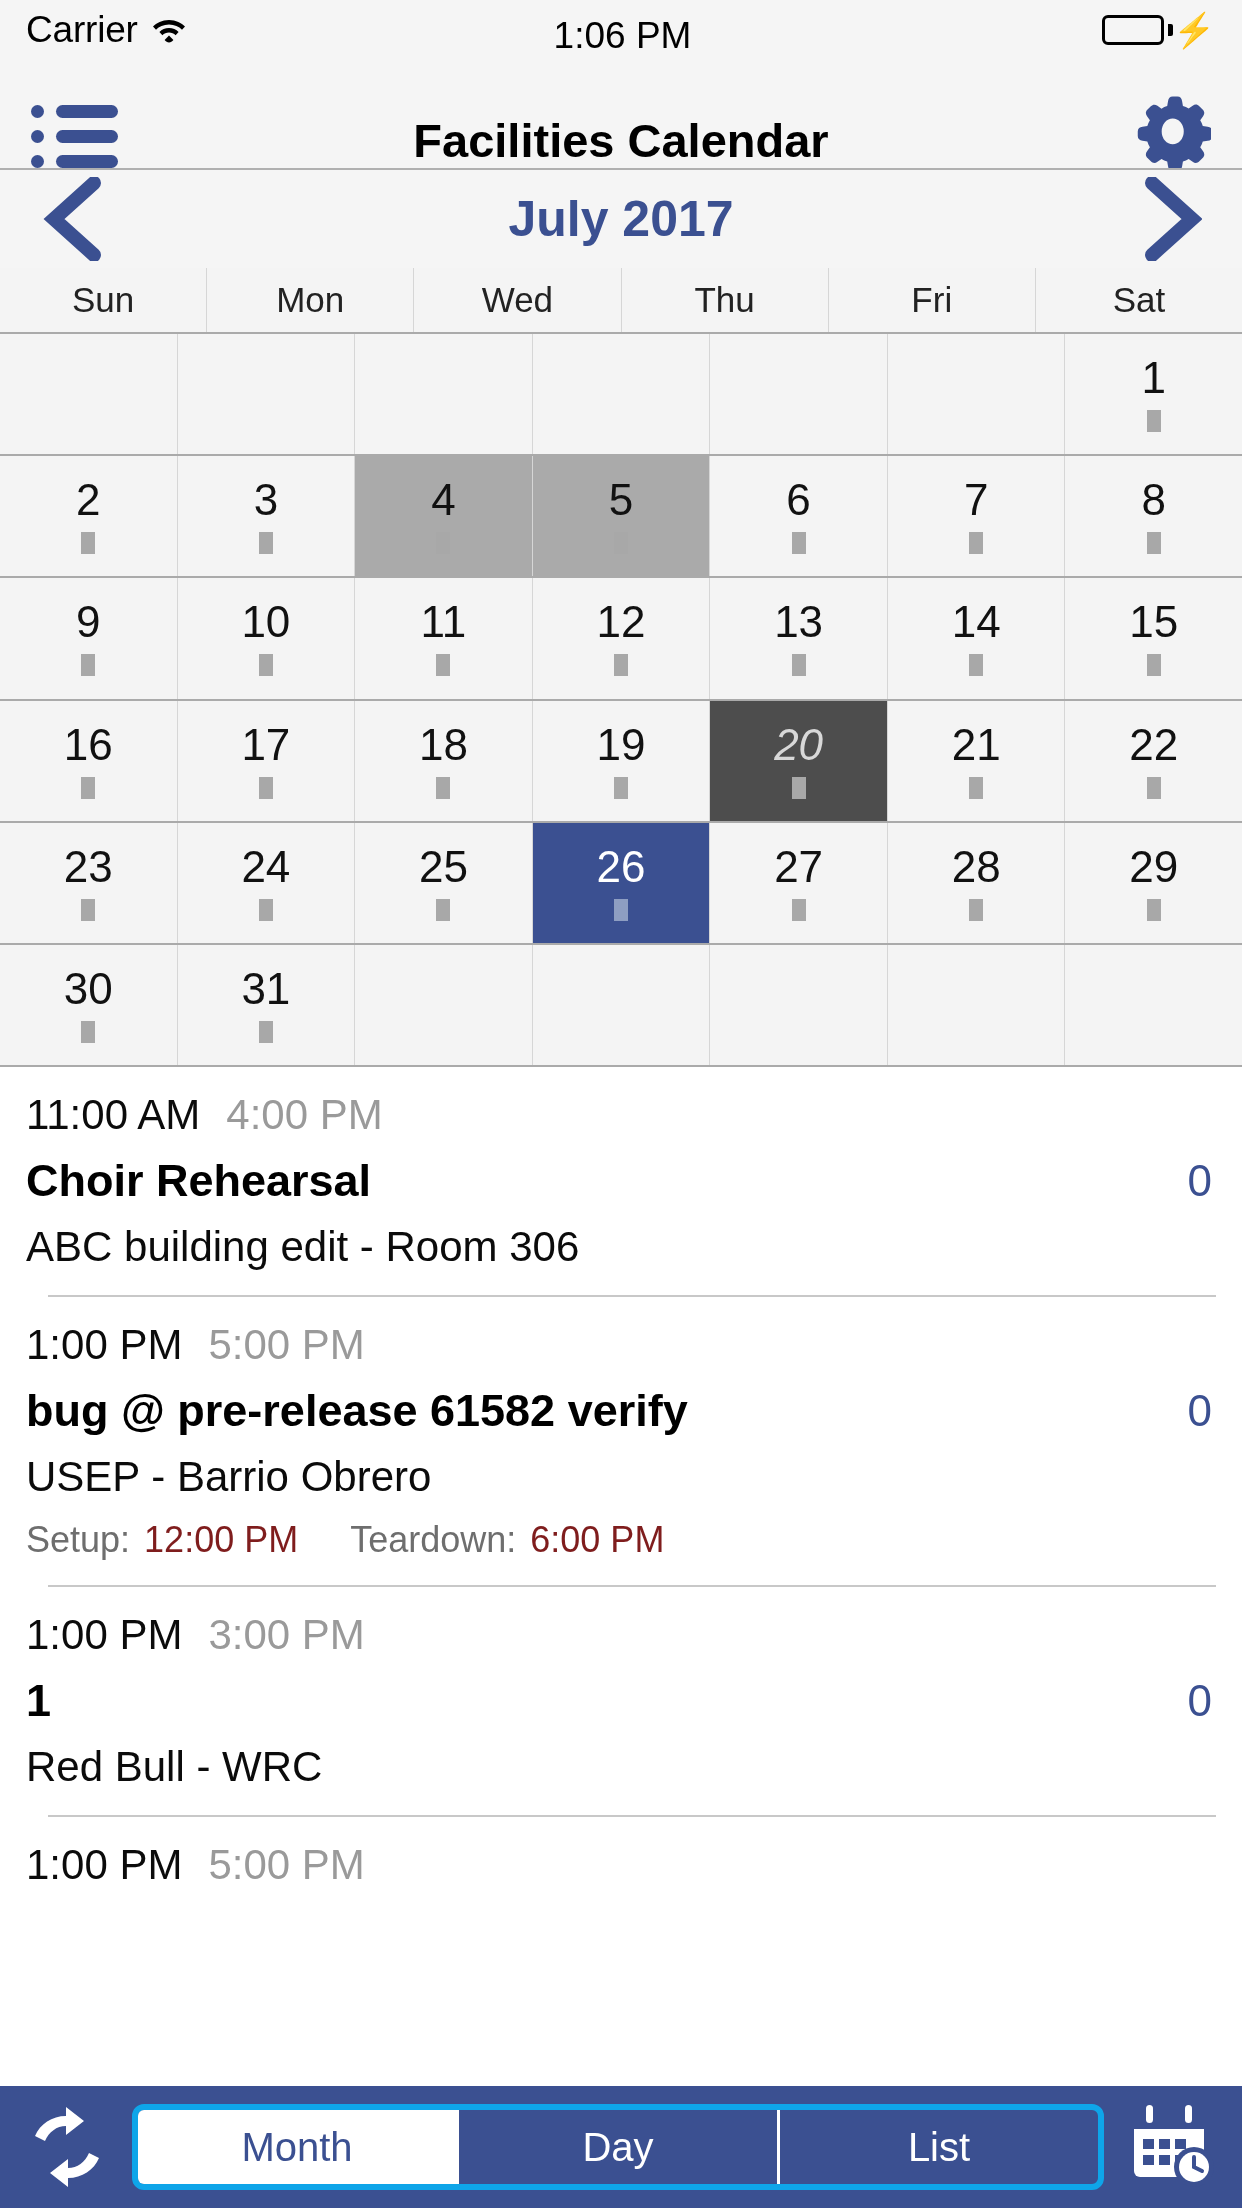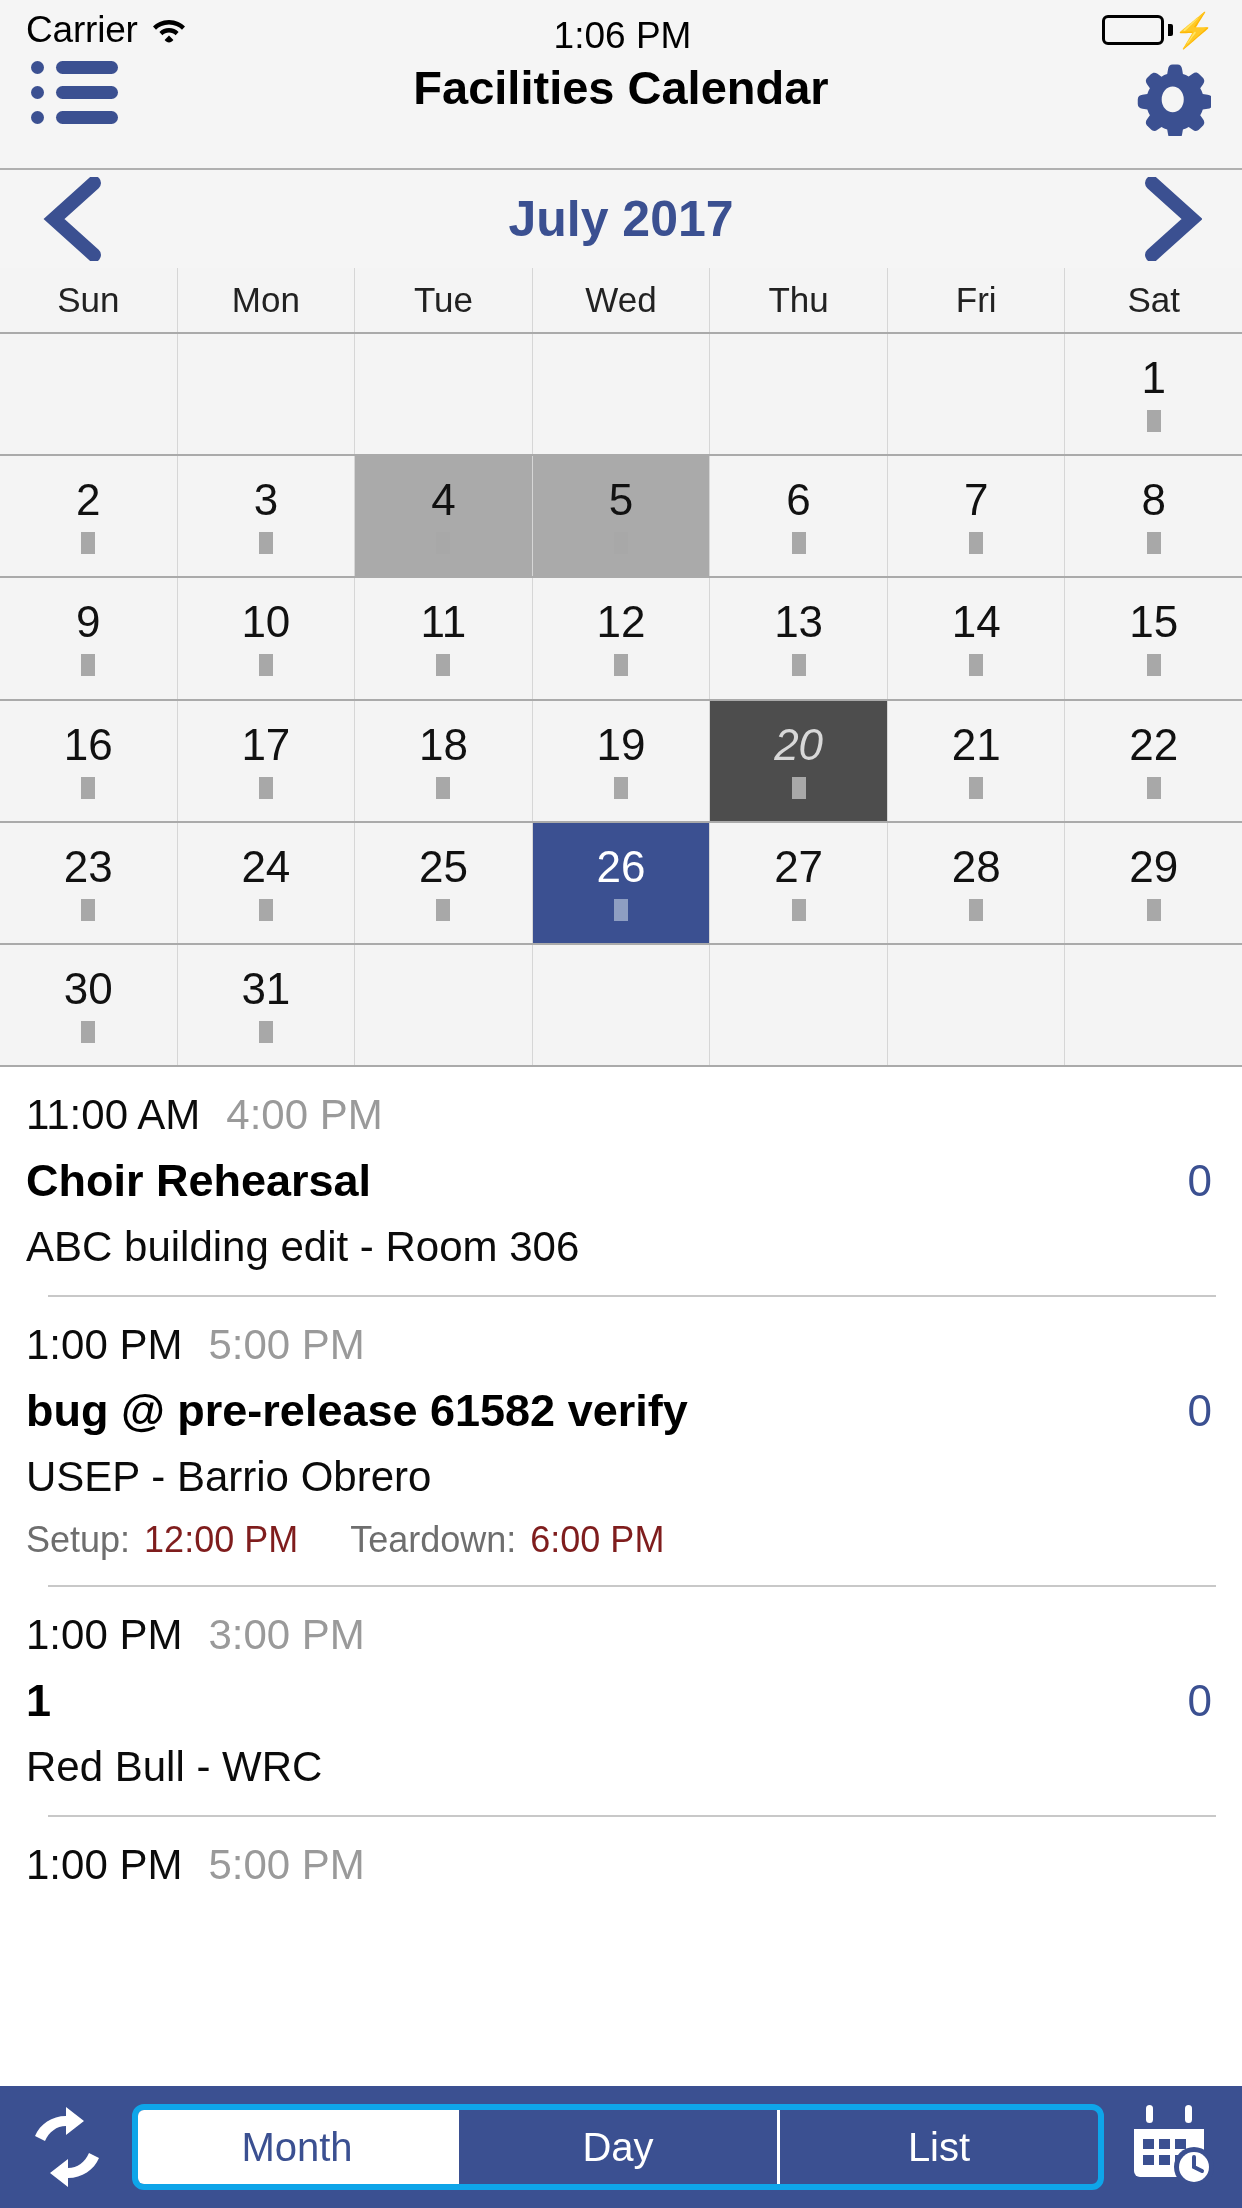--- a/index.html
+++ b/index.html
@@ -34,21 +34,21 @@
   .battery-fill { width: 100%; height: 100%; background: #4cd964; border-radius: 2px; }
   .battery-cap {
     width: 5px; height: 12px; background: #000; border-radius: 0 2px 2px 0;
     margin-left: 1px;
   }
   .bolt { font-size: 34px; color: #000; line-height: 1; margin-left: -2px; }
 
   
   .nav-bar {
     height: 110px; flex: 0 0 110px; background: #f5f5f5;
-    display: flex; align-items: flex-start; position: relative;
+    display: flex; align-items: flex-end; position: relative;
     border-bottom: 2px solid #b0b0b0; padding: 0 31px;
   }
   .menu-icon { width: 92px; height: 64px; display: flex; flex-direction: column;
     justify-content: space-between; cursor: pointer; }
   .menu-row { display: flex; align-items: center; gap: 12px; height: 14px; }
   .menu-dot { width: 13px; height: 13px; border-radius: 50%; background: #3b5091; }
   .menu-bar { width: 62px; height: 13px; border-radius: 7px; background: #3b5091; }
   .nav-title {
     position: absolute; left: 0; right: 0; text-align: center;
     font-size: 47px; font-weight: bold; color: #000; pointer-events: none;
@@ -192,21 +192,20 @@
     <div class="arrow-btn" style="margin-left:auto">
       <svg width="62" height="84" viewBox="0 0 62 84">
           <path d="M12 6 L52 42 L12 78" stroke="#3b5091" stroke-width="14" fill="none" stroke-linecap="round" stroke-linejoin="miter"></path>
         </svg>
     </div>
   </div>
 
   <div class="weekday-row" id="weekday-row">
       <div class="weekday-cell">Sun</div>
       <div class="weekday-cell">Mon</div>
-      <div class="weekday-cell">Tue</div>
       <div class="weekday-cell">Wed</div>
       <div class="weekday-cell">Thu</div>
       <div class="weekday-cell">Fri</div>
       <div class="weekday-cell">Sat</div>
     </div>
 
   <div class="cal-grid" id="cal-grid">
       <div class="cal-week">
         <div class="cal-cell empty">
           <div class="daynum"></div>

